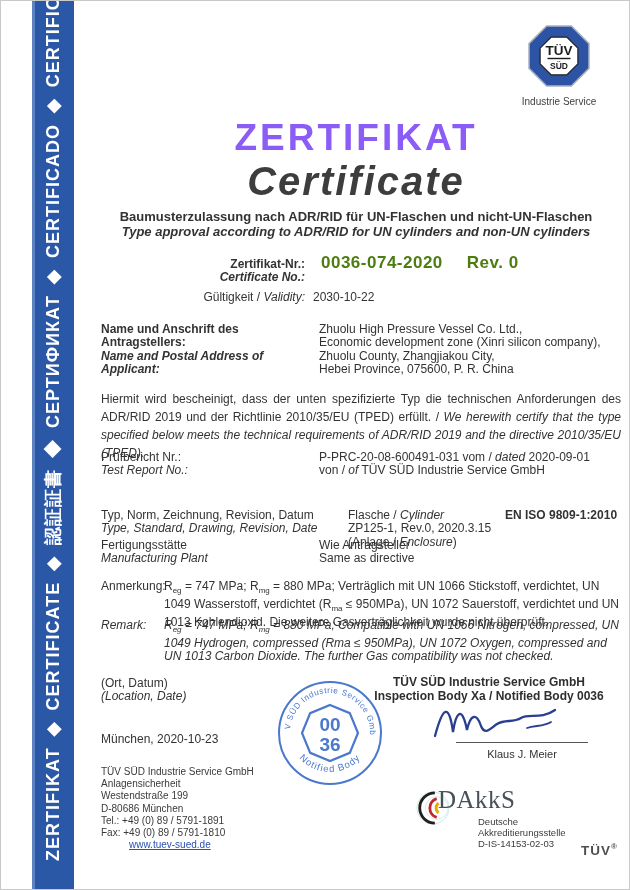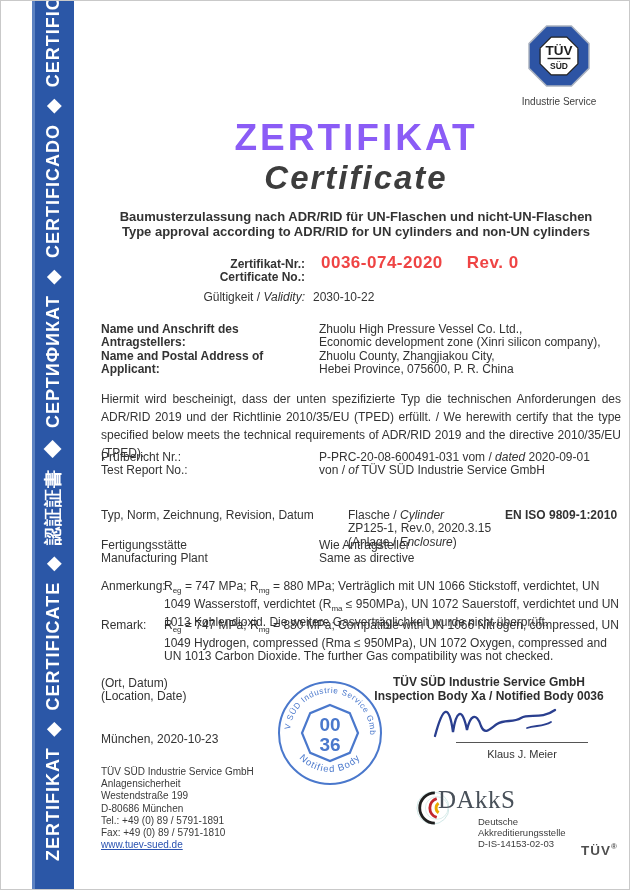--- a/index.html
+++ b/index.html
@@ -3,21 +3,21 @@
 <meta charset="utf-8">
 <style>
   html,body { margin:0; padding:0; background:#ffffff; }
   .page {
     position:relative; width:630px; height:890px; overflow:hidden;
     background:#ffffff; box-sizing:border-box; border:1px solid #c9c9c9;
     font-family:"Liberation Sans", sans-serif; color:#333333;
   }
   .abs { position:absolute; }
   .b { font-weight:bold; }
-  .i { }
+  .i { font-style:italic; }
   sub { font-size:8px; }
   sup { font-size:8px; }
 
   
   .band-bg { left:31px; top:0; width:42px; height:890px; background:#2b57a7;
              border-left:3px solid #5c82c2; box-sizing:border-box; }
   .band-text {
     left:31px; top:890px; width:890px; height:42px; line-height:42px;
     transform-origin:0 0; transform:rotate(-90deg);
     white-space:nowrap; padding-left:30px; box-sizing:border-box;
@@ -25,48 +25,48 @@
   }
 
   
   .logo-box { left:527px; top:24px; width:62px; height:64px; }
   .logo-caption { left:513px; top:95px; width:90px; text-align:center; font-size:10px; color:#3f3f3f; }
 
   
   .title-de { left:95px; top:116px; width:520px; text-align:center;
               font-size:37px; font-weight:bold; letter-spacing:3px; color:#8b5cf6; }
   .title-en { left:95px; top:158px; width:520px; text-align:center;
-              font-size:33px; font-weight:bold; font-style:italic; letter-spacing:2px; color:#3d3d3d; }
+              font-size:40px; font-weight:bold; font-style:italic; letter-spacing:2px; color:#3d3d3d; }
   .subtitle { left:95px; top:208px; width:520px; text-align:center;
               font-size:13px; font-weight:bold; line-height:15px; color:#333; }
 
   
   .row { left:100px; width:520px; display:grid; grid-template-columns:218px 1fr; font-size:12px; line-height:13.4px; }
   .row .lbl  { }
   .row .val  { position:relative; }
   .cert-grid { grid-template-columns:212px 1fr; }
   .cert-grid .lbl { text-align:right; padding-right:8px; }
-  .cert-number { font-size:17px; letter-spacing:0.5px; font-weight:bold; color:#ef4444; margin-top:-2px; }
+  .cert-number { font-size:17px; letter-spacing:0.5px; font-weight:bold; color:#4d7c0f; margin-top:-2px; }
   .cert-number .rev { margin-left:24px; }
   .statement { left:100px; top:389px; width:520px; font-size:12px; line-height:18px; text-align:justify; }
   .standard-pos { position:absolute; left:157px; top:0; font-weight:bold; white-space:nowrap; }
   .remark-grid { grid-template-columns:63px 1fr; }
 
   
   .place-block { left:100px; top:676px; font-size:12px; line-height:13.4px; }
   .place-date  { left:100px; top:731px; font-size:12px; }
   .stamp-box   { left:274px; top:677px; width:110px; height:110px; }
   .body-block  { left:372px; top:674px; width:232px; text-align:center; font-size:12px; line-height:14px; font-weight:bold; color:#2e2e2e; }
   .sig-box     { left:428px; top:697px; width:140px; height:44px; }
   .sig-rule    { left:455px; top:741px; width:132px; border-top:1px solid #555; }
   .signer      { left:448px; top:747px; width:146px; text-align:center; font-size:11px; color:#333; }
 
   
   .footer { left:100px; top:765px; font-size:10px; line-height:12.2px; color:#3a3a3a; }
-  .footer a { color:#2a52b0; text-decoration:underline; }
+  .footer a { color:#2a52b0; text-decoration:underline;margin-left:28px; }
 
   .dakks { left:408px; top:785px; width:180px; height:64px; }
   .dakks-arcs { position:absolute; left:6px; top:4px; }
   .dakks-word { position:absolute; left:29px; top:0px; font-family:"Liberation Serif", serif;
                 font-size:25px; color:#485059; letter-spacing:0.5px; }
   .dakks-small { position:absolute; left:69px; top:30px; font-size:9.5px; line-height:11px; color:#3c3c3c; }
   .corner-mark { left:580px; top:841px; font-size:13.5px; font-weight:bold; color:#4f4f4f; letter-spacing:1px; }
 </style>
 </head>
 <body>
@@ -132,20 +132,21 @@
     </div>
     <div class="val">
       <div>P-PRC-20-08-600491-031 vom / <i>dated</i> 2020-09-01</div>
       <div>von / <i>of</i> TÜV SÜD Industrie Service GmbH</div>
     </div>
   </div>
 
   <div class="abs row" style="top:508px;gap:29px;">
     <div class="lbl">
       <div>Typ, Norm, Zeichnung, Revision, Datum</div>
+      <div class="i">Type, Standard, Drawing, Revision, Date</div>
     </div>
     <div class="val">
       <div>Flasche / <i>Cylinder</i></div>
       <div class="standard-pos">EN ISO 9809-1:2010</div>
       <div>ZP125-1, Rev.0, 2020.3.15</div>
       <div>(Anlage / <i>Enclosure</i>)</div>
     </div>
   </div>
 
   <div class="abs row" style="top:538px;">

